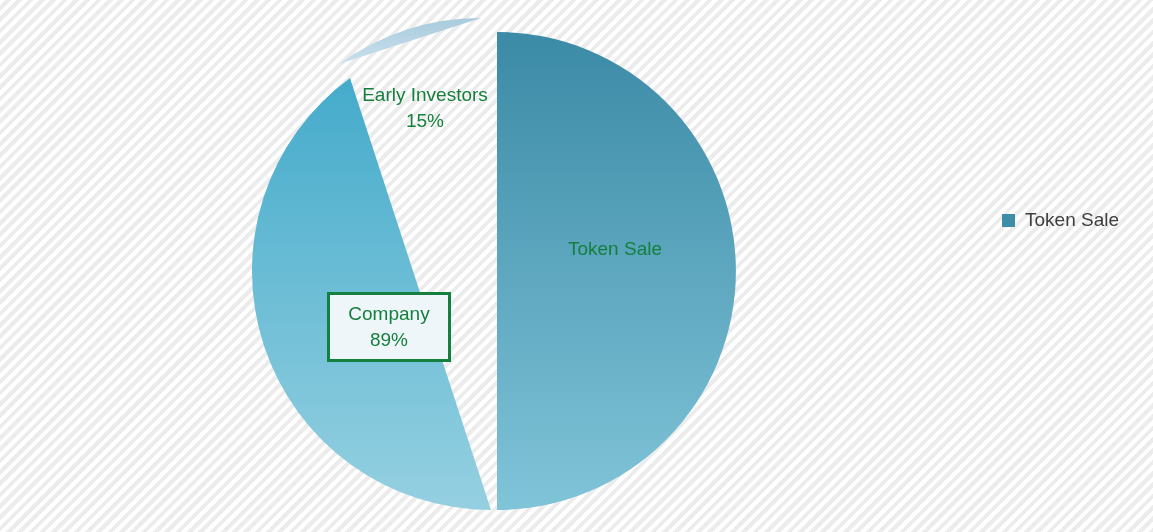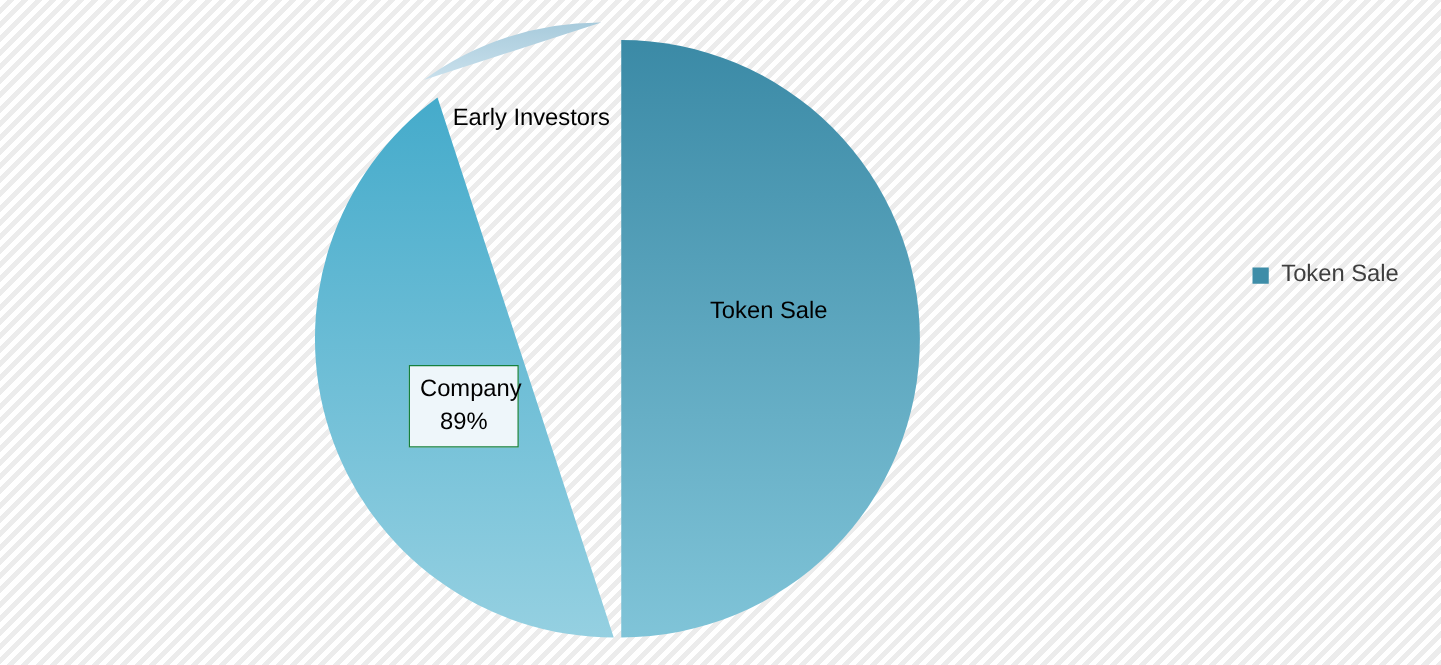--- a/index.html
+++ b/index.html
@@ -37,21 +37,21 @@
   .pie-svg {
     position: absolute;
     left: 0;
     top: 0;
   }
 
   
   .slice-label {
     position: absolute;
     text-align: center;
-    color: #000000;
+    color: #15803d;
     font-size: 19px;
     line-height: 26px;
     white-space: nowrap;
     pointer-events: none;
   }
   .slice-label .pct {
     display: block;
   }
 
   #label-token-sale {
@@ -60,24 +60,24 @@
     width: 190px;
   }
   #label-early-investors {
     left: 330px;
     top: 82px;
     width: 190px;
   }
   #label-company {
     left: 327px;
     top: 292px;
-    width: 88px;
+    width: 124px;
     padding: 6px 8px;
     background: #eef6fa;
-    border: 1px solid #15803d;
+    border: 3px solid #15803d;
     box-sizing: border-box;
   }
 
   
   .legend {
     position: absolute;
     left: 1002px;
     top: 198px;
     width: 151px;
   }
@@ -127,20 +127,21 @@
       <path d="M 487 24 A 239 239 0 0 0 345 70 Z" transform="translate(-6,-6)" fill="url(#grad-early-investors)"></path>
     </svg>
   </div>
 
   <div class="slice-label" id="label-token-sale">
     <span>Token Sale</span>
   </div>
 
   <div class="slice-label" id="label-early-investors">
     <span>Early Investors</span>
+    <span class="pct">15%</span>
   </div>
 
   <div class="slice-label" id="label-company">
     <span>Company</span>
     <span class="pct">89%</span>
   </div>
 
   <div class="legend">
     <div class="legend-item">
       <span class="legend-swatch" style="background:#3e8da8"></span>

